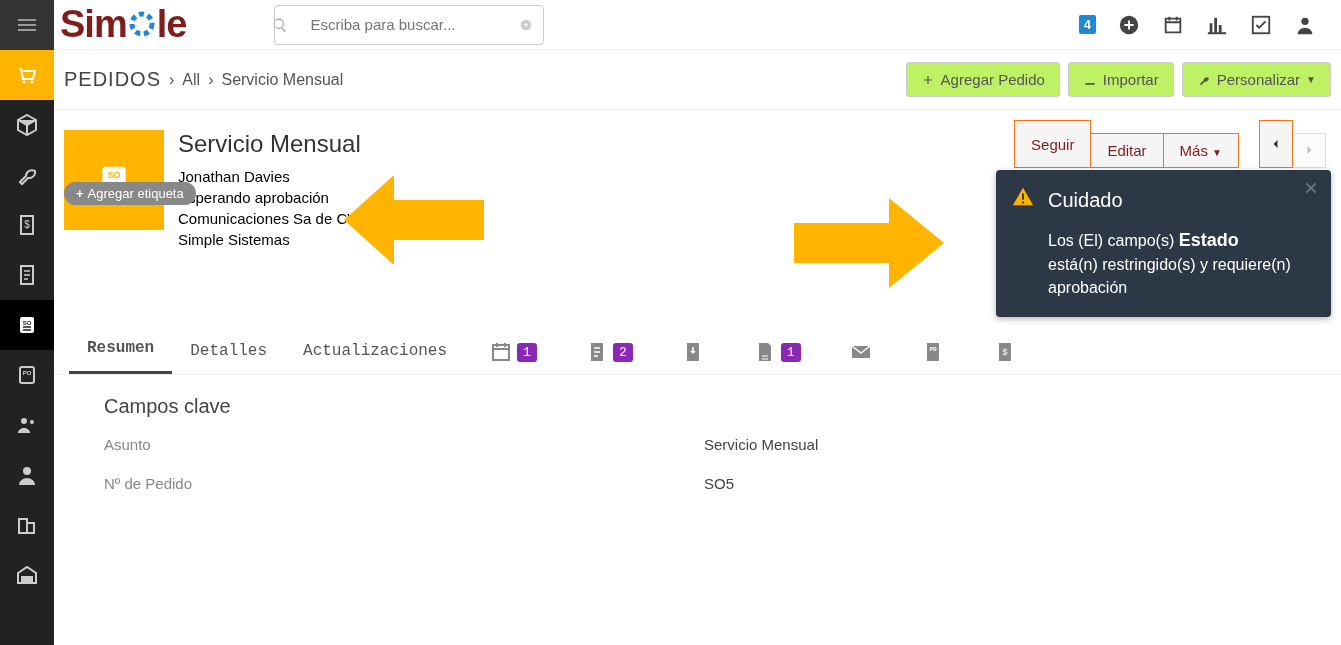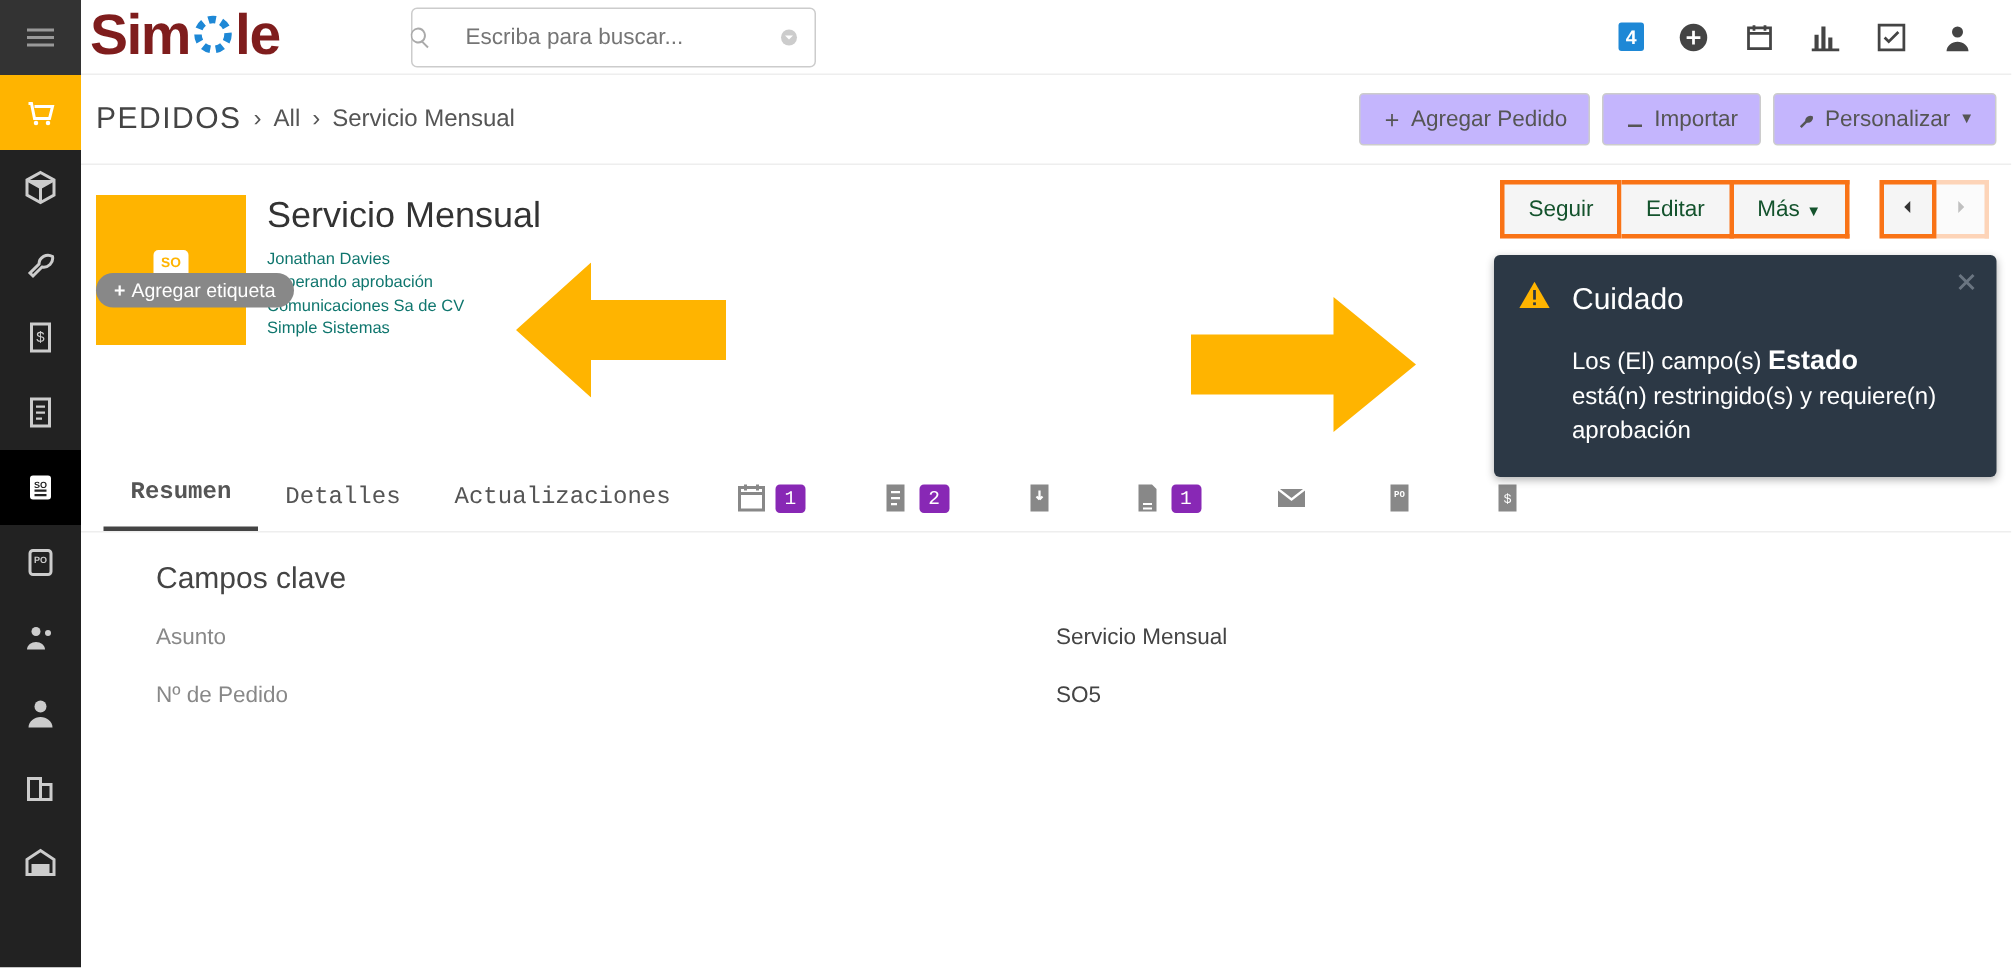--- a/index.html
+++ b/index.html
@@ -147,21 +147,21 @@
     font-family: Impact, "Arial Black", sans-serif;
     letter-spacing: 1px;
     color: #444;
   }
   .sub-spacer { flex: 1; }
   .btn {
     display: inline-flex;
     align-items: center;
     gap: 6px;
     border: 1px solid #ccc;
-    background: #c4b5fd;
+    background: #bef264;
     color: #555;
     font-size: 15px;
     padding: 8px 14px;
     border-radius: 3px;
     cursor: pointer;
     margin-left: 8px;
   }
   .btn svg { width: 14px; height: 14px; fill: #555; }
 
   
@@ -183,22 +183,22 @@
   .record-info {
     margin-left: 14px;
   }
   .record-title {
     font-size: 24px;
     font-weight: 400;
     color: #333;
     margin-bottom: 8px;
   }
   .record-meta div {
-    font-size: 11px;
-    color: #0f766e;
+    font-size: 15px;
+    color: #000000;
     line-height: 1.4;
   }
 
   .tag-btn {
     position: absolute;
     left: 10px;
     top: 132px;
   }
   .pill {
     background: #888;
@@ -213,28 +213,28 @@
     border: none;
   }
 
   .header-actions {
     position: absolute;
     right: 15px;
     top: 10px;
     display: flex;
   }
   .seg-btn {
-    border: 3px solid #f97316;
+    border: 1px solid #f97316;
     background: #f5f5f5;
-    color: #14532d;
+    color: #7f1d1d;
     font-size: 15px;
     padding: 8px 16px;
     cursor: pointer;
   }
-  .seg-btn + .seg-btn { border-left: none; }
+  .seg-btn + .seg-btn { border-left: none; margin-top: 13px; }
   .seg-pager {
     margin-left: 20px;
     display: flex;
   }
   .seg-pager .seg-btn { padding: 8px 10px; }
 
   
   .tabs-row {
     display: flex;
     align-items: flex-end;

